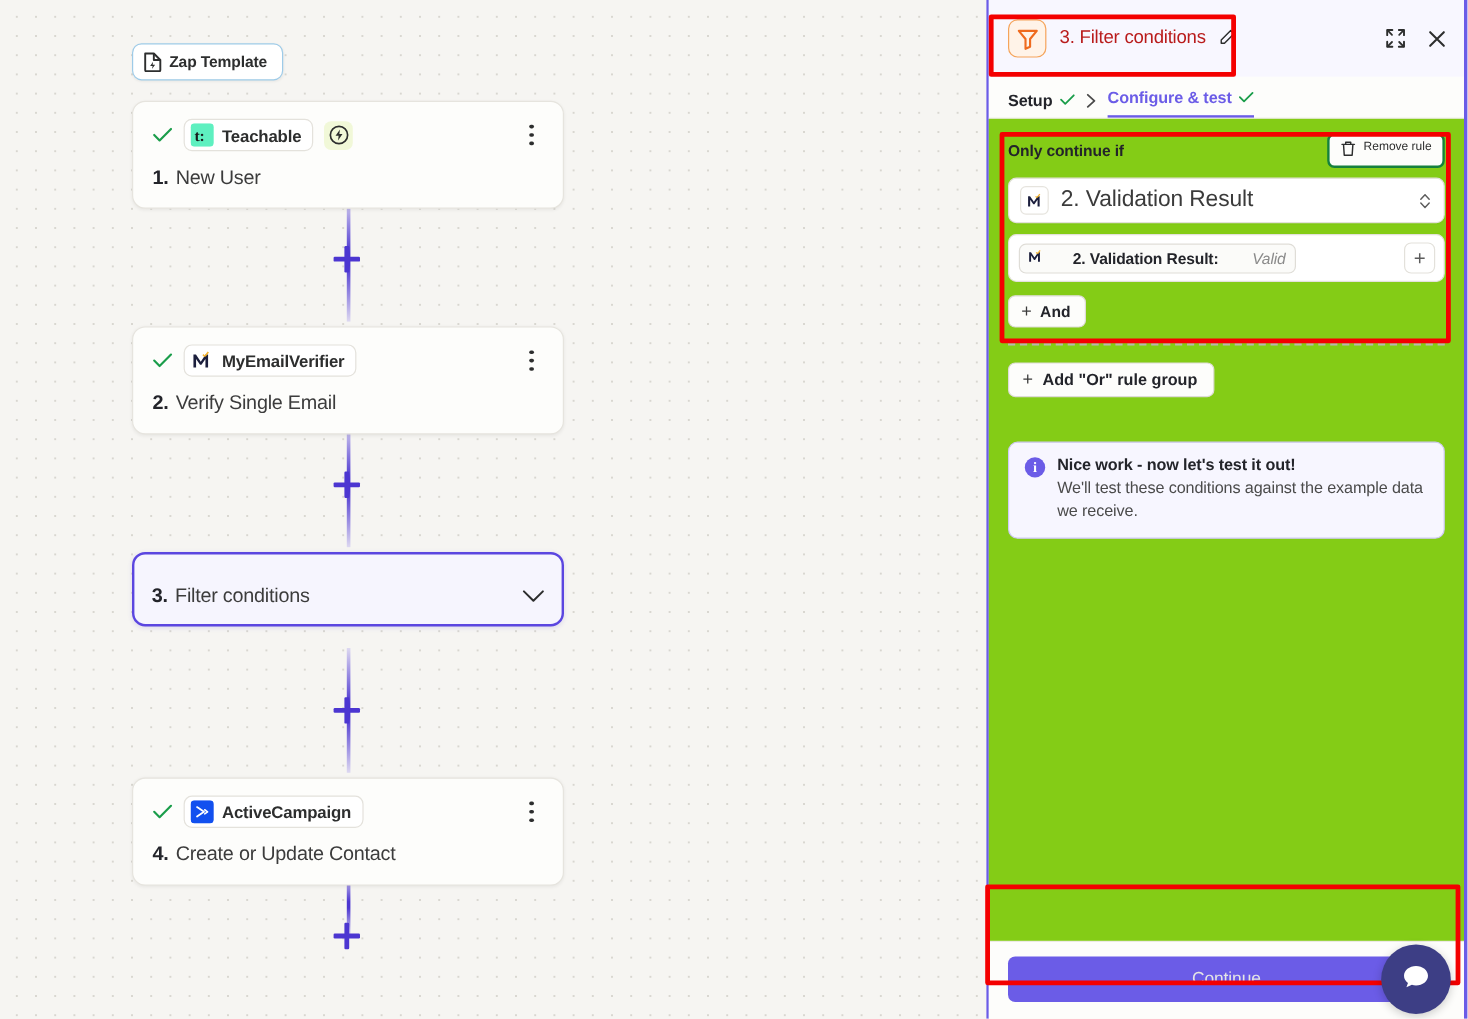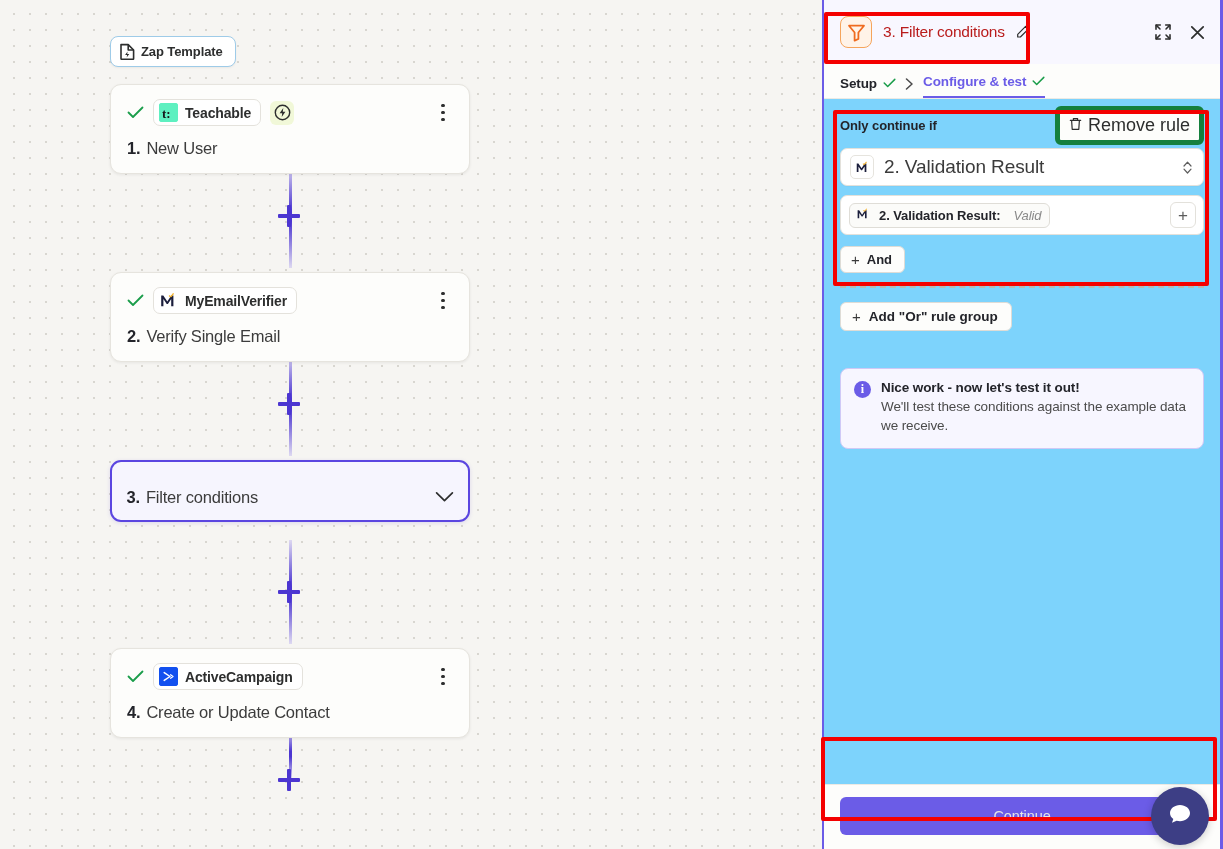--- a/index.html
+++ b/index.html
@@ -125,50 +125,50 @@
 
   .tabs {
     flex: 0 0 auto; height: 35px; display: flex; align-items: flex-end; gap: 9px;
     padding: 0 16px; border-bottom: 1px solid #eceae4; background: #fdfdfb;
   }
   .tab { display: flex; align-items: center; gap: 6px; padding-bottom: 7px; cursor: pointer;
          font-size: 13.5px; font-weight: 700; color: #23242a; letter-spacing: -0.1px; }
   .tab.active { color: #6b5ce7; border-bottom: 2.5px solid #6b5ce7; }
   .tab-sep { padding-bottom: 8px; display: flex; align-items: center; color: #4a4a4a; }
 
-  .panel-body { flex: 1 1 auto; overflow: hidden; position: relative; background: #7dd3fc; }
+  .panel-body { flex: 1 1 auto; overflow: hidden; position: relative; background: #84cc16; }
 
   .rule-group { padding: 12px 16px 0 16px; }
   .rule-head { display: flex; align-items: center; height: 28px; }
   .rule-head-label { font-size: 13px; font-weight: 700; color: #23242a; letter-spacing: -0.1px; }
   .remove-rule {
     margin-left: auto; display: inline-flex; align-items: flex-start; gap: 6px;
-    border: 5px solid #15803d; border-radius: 6px; background: #fdfdfb;
-    padding: 4px 9px; font-size: 18px; font-weight: 400; color: #2d2e2e; cursor: pointer;
+    border: 2px solid #15803d; border-radius: 6px; background: #fdfdfb;
+    padding: 4px 9px; font-size: 10px; font-weight: 400; color: #2d2e2e; cursor: pointer;
   }
   .select-field {
     margin-top: 9px;
     height: 38px; border: 1px solid #e3e1db; border-radius: 7px; background: #ffffff;
     display: flex; align-items: center; padding: 0 10px 0 9px; cursor: pointer;
     box-shadow: 0 1px 1px rgba(0,0,0,.02);
   }
   .sel-icon-box {
     width: 24px; height: 24px; border: 1px solid #e6e4de; border-radius: 5px; background: #fff;
     display: flex; align-items: center; justify-content: center; flex: 0 0 auto; margin-right: 10px;
   }
   .sel-text { font-size: 19px; color: #3b3b3b; letter-spacing: -0.1px; }
   .sel-caret { margin-left: auto; display: flex; flex-direction: column; gap: 1px; color: #5c5c5c; }
 
   .value-field {
     margin-top: 9px;
     min-height: 38px; border: 1px solid #e3e1db; border-radius: 7px; background: #ffffff;
     display: flex; align-items: center; padding: 6px 7px 6px 8px; cursor: text;
   }
   .var-pill {
-    display: inline-flex; align-items: center; gap: 9px;
+    display: inline-flex; align-items: center; gap: 24px;
     border: 1px solid #dfddd7; border-radius: 6px; background: #fbfbf9;
     padding: 3px 8px 3px 6px; font-size: 13px; letter-spacing: -0.1px;
   }
   .var-pill b { font-weight: 700; color: #23242a; }
   .var-pill span.val { color: #8a8a8a; margin-left: 4px; font-style: italic; }
   .add-val-btn {
     margin-left: auto; width: 26px; height: 26px; border: 1px solid #e3e1db; border-radius: 6px;
     background: #fff; display: flex; align-items: center; justify-content: center;
     font-size: 17px; color: #5c5c5c; cursor: pointer; flex: 0 0 auto; line-height: 1;
   }

